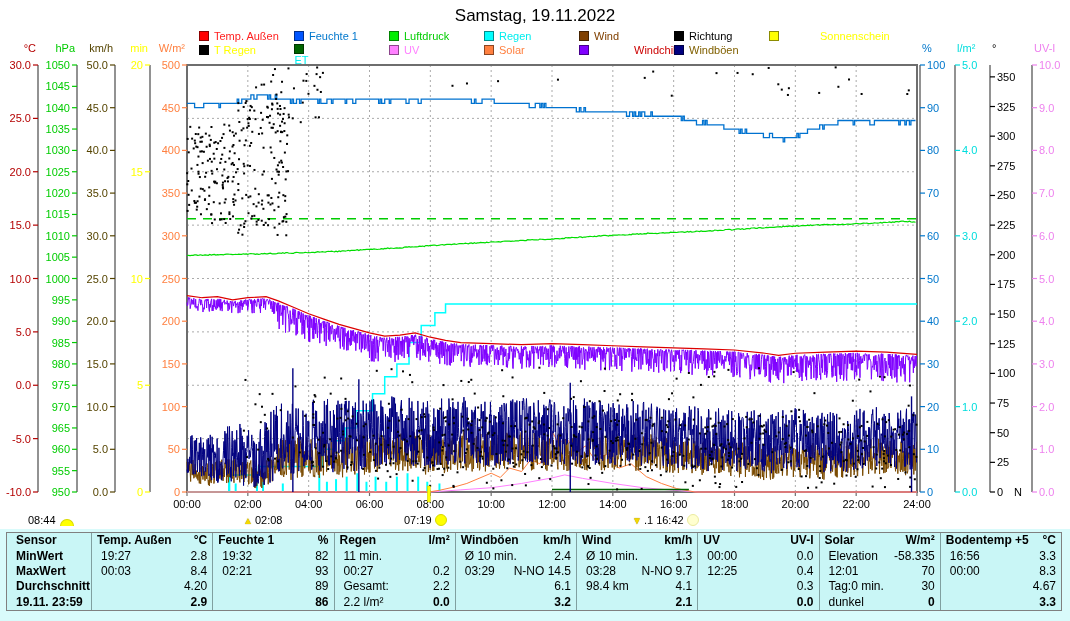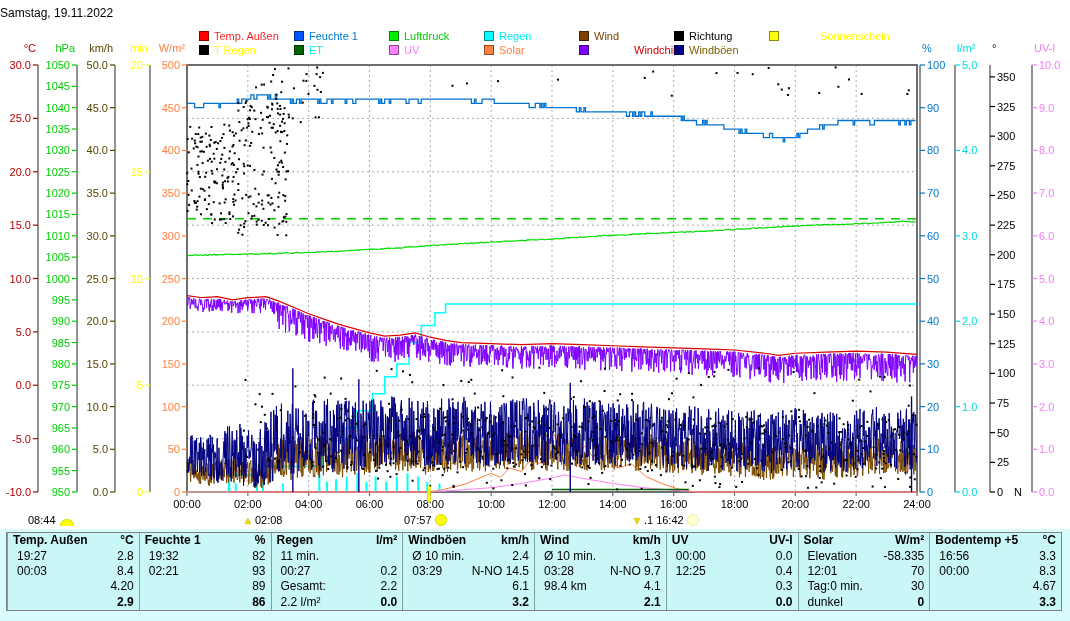--- a/index.html
+++ b/index.html
@@ -1,21 +1,21 @@
 <!DOCTYPE html>
 <html><head>
 <meta charset="utf-8">
 <style>
   html,body{margin:0;padding:0}
   body{
     width:1070px;height:621px;position:relative;overflow:hidden;
     background:#ffffff;font-family:"Liberation Sans",sans-serif;color:#000;
     -webkit-font-smoothing:none;
   }
-  .title{position:absolute;top:6px;left:0;width:1070px;font-size:12px;color:#000}
+  .title{position:absolute;top:6px;left:0;width:1070px;text-align:center;font-size:17px;color:#000}
   .lg-item{position:absolute;display:flex;align-items:center;height:12px;font-size:11px;white-space:nowrap}
   .sw{width:10px;height:10px;margin-right:5px;border:1px solid rgba(0,0,0,.45);box-sizing:border-box;flex:0 0 auto}
   #chart{position:absolute;left:0;top:0}
   .annot{position:absolute;top:512px;font-size:11px;color:#000;display:flex;align-items:flex-end;white-space:nowrap;height:14px}
   .sun-dot{display:inline-block;width:10px;height:10px;border-radius:50%;background:#ffff00;border:1px solid #d9d900;margin-left:3px}
   .sun-dot.pale{background:#ffffcf;border-color:#ebeba0}
   .half-sun{display:inline-block;width:12px;height:6px;border-radius:12px 12px 0 0;background:#ffff00;border:1px solid #d9d900;border-bottom:none;margin-left:4px}
   .arr{font-size:10px;color:#f4d800;text-shadow:0 0 1px #7a6a00;margin-right:2px}
   #bottom-section{position:absolute;left:0;top:529px;width:1070px;height:92px;background:#d9fbfb}
   #stats-table{
@@ -60,21 +60,21 @@
       <span style="color: rgb(0, 0, 0);">Richtung</span>
     </div>
     <div class="lg-item" style="left: 769px; top: 30px;">
       <span class="sw" style="background: rgb(255, 255, 0);"></span>
       <span style="color: rgb(255, 255, 0); margin-left: 36px;">Sonnenschein</span>
     </div>
     <div class="lg-item" style="left: 199px; top: 44px;">
       <span class="sw" style="background: rgb(0, 0, 0);"></span>
       <span style="color: rgb(255, 255, 0);">T Regen</span>
     </div>
-    <div class="lg-item" style="left: 294px; top: 44px;">
+    <div class="lg-item" style="left: 294px; top: 44px; flex-direction: column;">
       <span class="sw" style="background: rgb(0, 100, 0);"></span>
       <span style="color: rgb(0, 238, 238);">ET</span>
     </div>
     <div class="lg-item" style="left: 389px; top: 44px;">
       <span class="sw" style="background: rgb(255, 128, 255);"></span>
       <span style="color: rgb(255, 128, 255);">UV</span>
     </div>
     <div class="lg-item" style="left: 484px; top: 44px;">
       <span class="sw" style="background: rgb(255, 128, 64);"></span>
       <span style="color: rgb(255, 128, 64);">Solar</span>
@@ -1348,32 +1348,49 @@
 <div id="annotations">
     <div class="annot" style="left: 28px;">
       <span>08:44</span>
       <span class="half-sun"></span>
     </div>
     <div class="annot" style="left: 243px;">
       <span class="arr">▲</span>
       <span>02:08</span>
     </div>
     <div class="annot" style="left: 404px;">
-      <span>07:57</span>
+      <span>07:19</span>
       <span class="sun-dot"></span>
     </div>
     <div class="annot" style="left: 632px;">
       <span class="arr">▼</span>
       <span>.1 16:42</span>
       <span class="sun-dot pale"></span>
     </div>
   </div>
 
 <div id="bottom-section">
   <div id="stats-table">
+      <div class="col label">
+        <div class="cell">
+          <span class="b lft">Sensor</span>
+        </div>
+        <div class="cell">
+          <span class="b lft">MinWert</span>
+        </div>
+        <div class="cell">
+          <span class="b lft">MaxWert</span>
+        </div>
+        <div class="cell">
+          <span class="b lft">Durchschnitt</span>
+        </div>
+        <div class="cell">
+          <span class="b lft">19.11. 23:59</span>
+        </div>
+      </div>
       <div class="col group">
         <div class="cell">
           <span class="b">Temp. Außen</span>
           <span class="b">°C</span>
         </div>
         <div class="cell">
           <span class="lft">19:27</span>
           <span>2.8</span>
         </div>
         <div class="cell">

